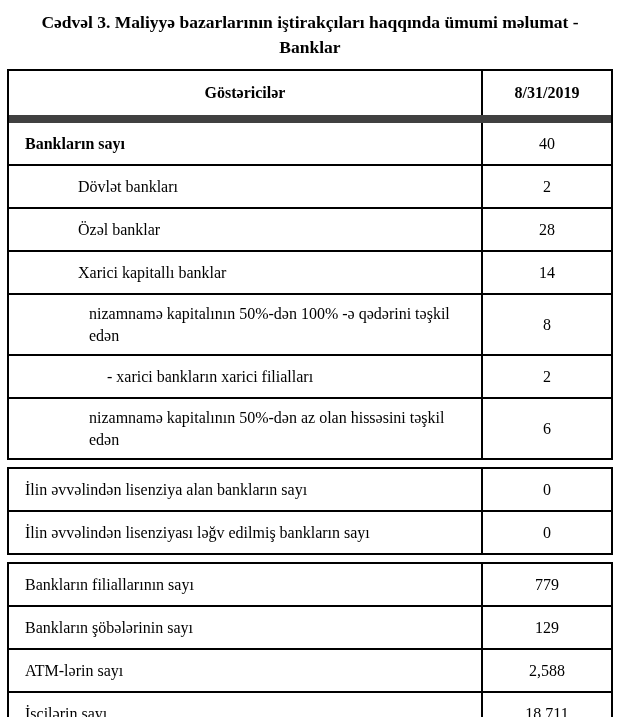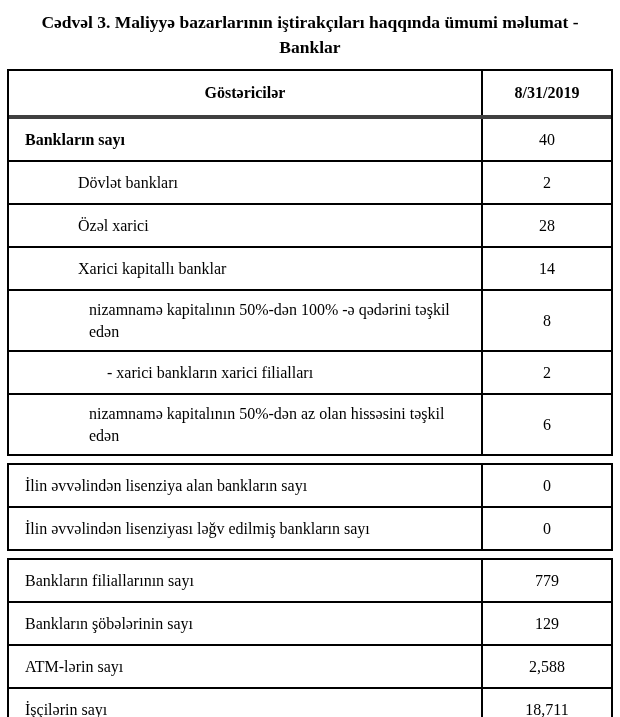--- a/index.html
+++ b/index.html
@@ -20,21 +20,21 @@
     margin: 2px auto 10px auto;
     max-width: 560px;
   }
   .block {
     border: 2px solid #000000;
     background: #ffffff;
   }
   .block + .block { margin-top: 7px; }
   .row { display: flex; align-items: stretch; border-top: 2px solid #000000; }
   .block .row:first-child { border-top: none; }
-  .row.thick-top { border-top: 4px solid #404040; }
+  .row.thick-top { border-top: 8px solid #404040; }
   .cell { display: flex; align-items: center; min-height: 41px; font-size: 16px; }
   .cell.label {
     flex: 1 1 auto;
     padding-top: 8px;
     padding-bottom: 8px;
     padding-right: 10px;
     line-height: 1.35;
   }
   .cell.value {
     flex: 0 0 130px;
@@ -65,21 +65,21 @@
     </div>
     <div class="row thick-top">
       <div class="cell label indent-0 bold">Bankların sayı</div>
       <div class="cell value">40</div>
     </div>
     <div class="row">
       <div class="cell label indent-1">Dövlət bankları</div>
       <div class="cell value">2</div>
     </div>
     <div class="row">
-      <div class="cell label indent-1">Özəl xarici</div>
+      <div class="cell label indent-1">Özəl banklar</div>
       <div class="cell value">28</div>
     </div>
     <div class="row">
       <div class="cell label indent-1">Xarici kapitallı banklar</div>
       <div class="cell value">14</div>
     </div>
     <div class="row">
       <div class="cell label indent-2">nizamnamə kapitalının 50%-dən 100% -ə qədərini təşkil edən</div>
       <div class="cell value">8</div>
     </div>

